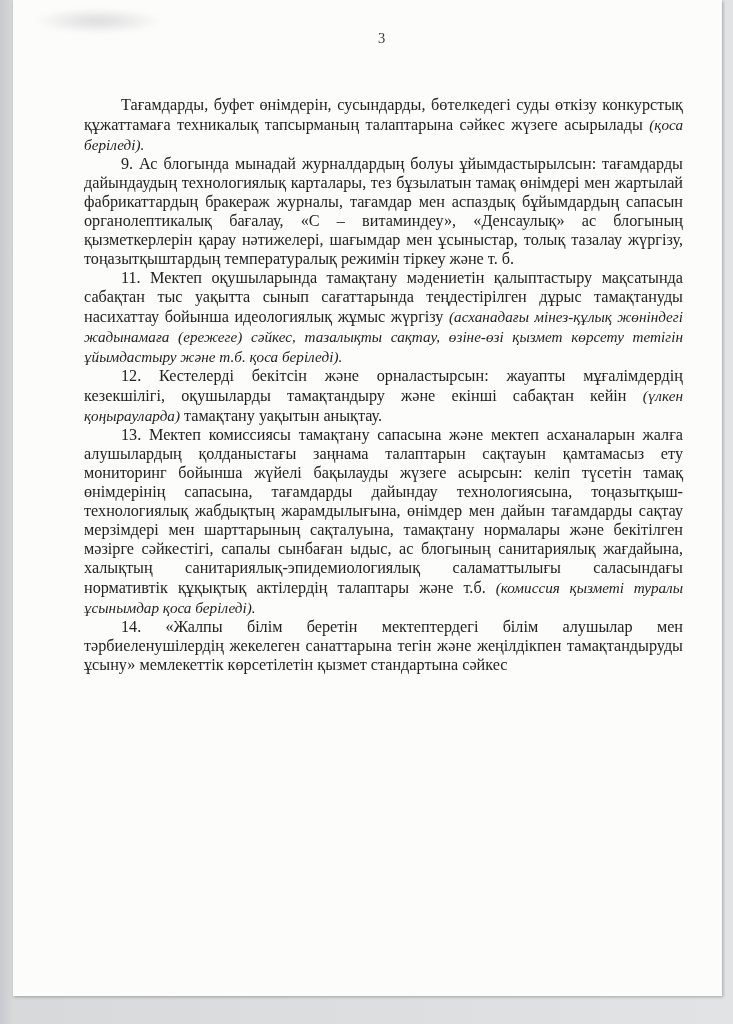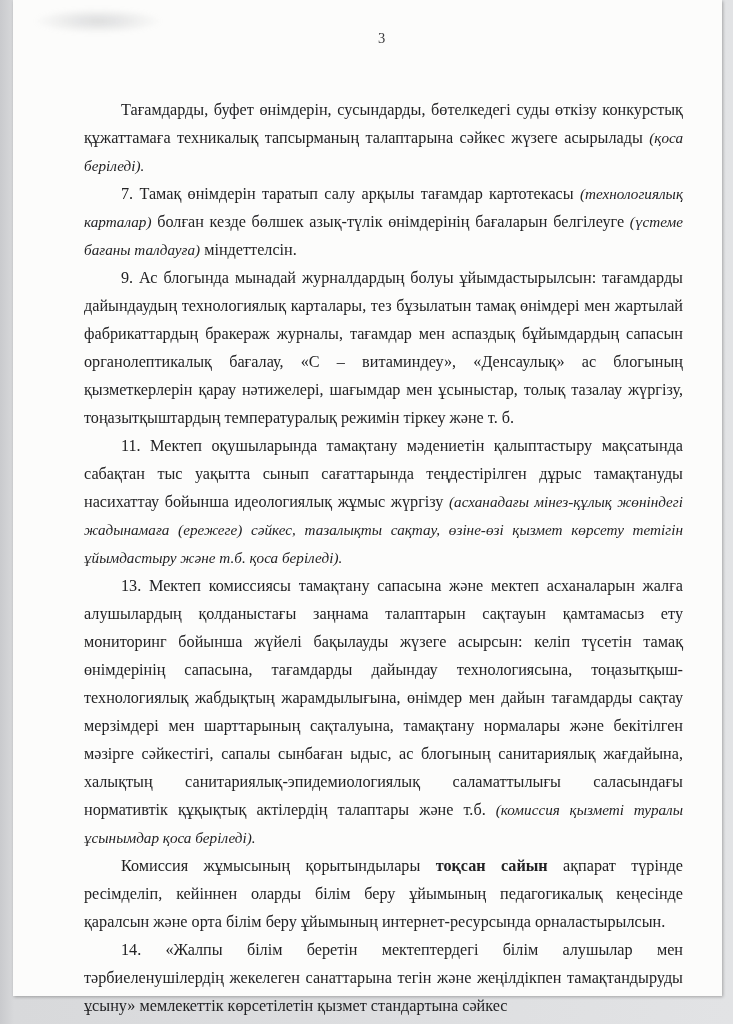--- a/index.html
+++ b/index.html
@@ -44,21 +44,21 @@
     color: #3a3a3c;
     text-indent: 28px;
   }
   .doc-body {
     position: absolute;
     left: 71px;
     top: 96px;
     width: 599px;
     font-family: "Liberation Serif", "DejaVu Serif", serif;
     font-size: 16.2px;
-    line-height: 28px;
+    line-height: 19px;
     color: #222224;
     text-align: justify;
   }
   .doc-body p.para {
     margin: 0;
     padding: 0;
     text-indent: 37px;
   }
   .doc-body span.normal { font-style: normal; }
   .doc-body span.italic {
@@ -69,21 +69,20 @@
 </style>
 </head>
 <body>
 
 <div class="scan">
   <div class="page">
     <div class="smudge"></div>
     <div class="page-number">3</div>
     <div class="doc-body">
         <p class="para"><span class="normal">Тағамдарды, буфет өнімдерін, сусындарды, бөтелкедегі суды өткізу конкурстық құжаттамаға техникалық тапсырманың талаптарына сәйкес жүзеге асырылады </span><span class="italic">(қоса беріледі).</span></p>
-        <p class="para"><span class="normal">7. Тамақ өнімдерін таратып салу арқылы тағамдар картотекасы </span><span class="italic">(технологиялық карталар)</span><span class="normal"> болған кезде бөлшек азық-түлік өнімдерінің бағаларын белгілеуге </span><span class="italic">(үстеме бағаны талдауға)</span><span class="normal"> міндеттелсін.</span></p>
         <p class="para"><span class="normal">9. Ас блогында мынадай журналдардың болуы ұйымдастырылсын: тағамдарды дайындаудың технологиялық карталары, тез бұзылатын тамақ өнімдері мен жартылай фабрикаттардың бракераж журналы, тағамдар мен аспаздық бұйымдардың сапасын органолептикалық бағалау, «С – витаминдеу», «Денсаулық» ас блогының қызметкерлерін қарау нәтижелері, шағымдар мен ұсыныстар, толық тазалау жүргізу, тоңазытқыштардың температуралық режимін тіркеу және т. б.</span></p>
         <p class="para"><span class="normal">11. Мектеп оқушыларында тамақтану мәдениетін қалыптастыру мақсатында сабақтан тыс уақытта сынып сағаттарында теңдестірілген дұрыс тамақтануды насихаттау бойынша идеологиялық жұмыс жүргізу </span><span class="italic">(асханадағы мінез-құлық жөніндегі жадынамаға (ережеге) сәйкес, тазалықты сақтау, өзіне-өзі қызмет көрсету тетігін ұйымдастыру және т.б. қоса беріледі).</span></p>
+        <p class="para"><span class="normal">12. Кестелерді бекітсін және орналастырсын: жауапты мұғалімдердің кезекшілігі, оқушыларды тамақтандыру және екінші сабақтан кейін </span><span class="italic">(үлкен қоңырауларда)</span><span class="normal"> тамақтану уақытын анықтау.</span></p>
         <p class="para"><span class="normal">13. Мектеп комиссиясы тамақтану сапасына және мектеп асханаларын жалға алушылардың қолданыстағы заңнама талаптарын сақтауын қамтамасыз ету мониторинг бойынша жүйелі бақылауды жүзеге асырсын: келіп түсетін тамақ өнімдерінің сапасына, тағамдарды дайындау технологиясына, тоңазытқыш-технологиялық жабдықтың жарамдылығына, өнімдер мен дайын тағамдарды сақтау мерзімдері мен шарттарының сақталуына, тамақтану нормалары және бекітілген мәзірге сәйкестігі, сапалы сынбаған ыдыс, ас блогының санитариялық жағдайына, халықтың санитариялық-эпидемиологиялық саламаттылығы саласындағы нормативтік құқықтық актілердің талаптары және т.б. </span><span class="italic">(комиссия қызметі туралы ұсынымдар қоса беріледі).</span></p>
-        <p class="para"><span class="normal">Комиссия жұмысының қорытындылары </span><span class="bold">тоқсан сайын</span><span class="normal"> ақпарат түрінде ресімделіп, кейіннен оларды білім беру ұйымының педагогикалық кеңесінде қаралсын және орта білім беру ұйымының интернет-ресурсында орналастырылсын.</span></p>
         <p class="para"><span class="normal">14. «Жалпы білім беретін мектептердегі білім алушылар мен тәрбиеленушілердің жекелеген санаттарына тегін және жеңілдікпен тамақтандыруды ұсыну» мемлекеттік көрсетілетін қызмет стандартына сәйкес</span></p>
       </div>
   </div>
 </div>
 
 </body></html>

